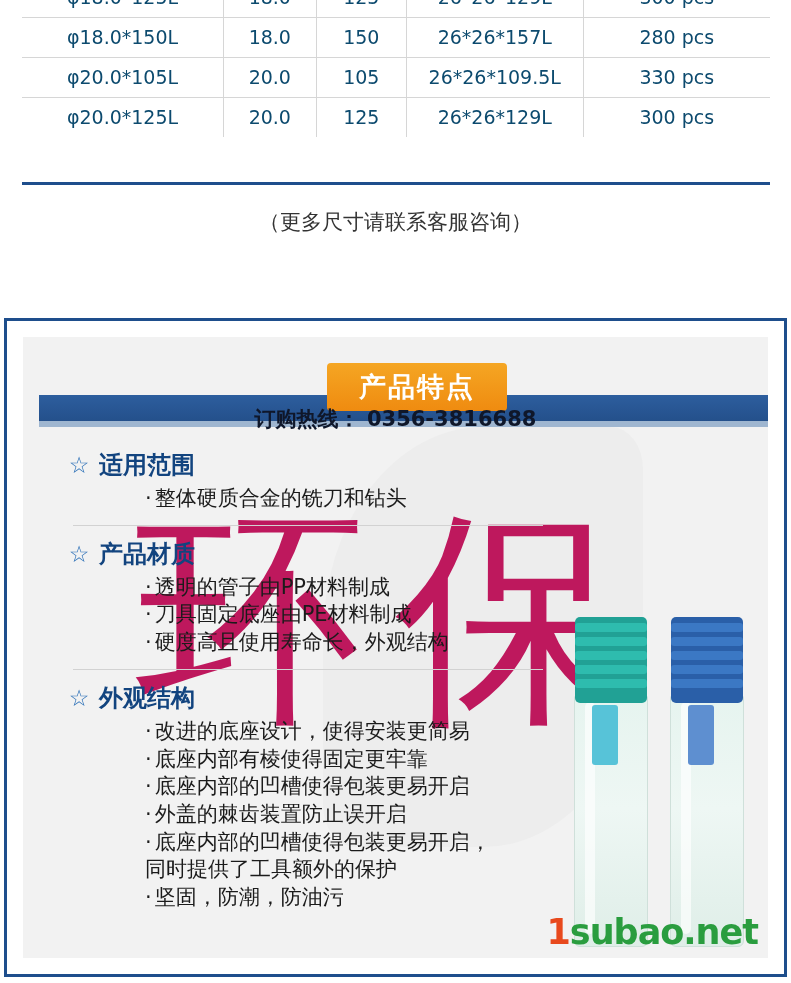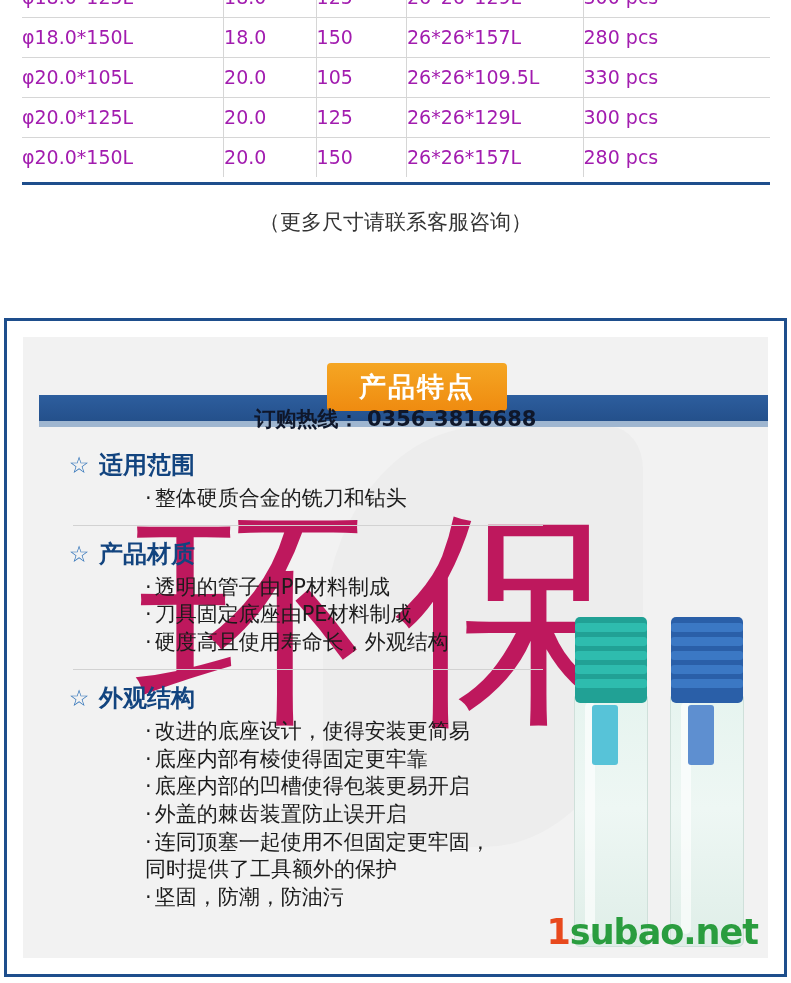--- a/index.html
+++ b/index.html
@@ -26,23 +26,23 @@
   .spec-table {
     position: absolute;
     left: 22px;
     top: -22px;
     width: 748px;
     border-collapse: collapse;
     font-family: "DejaVu Sans", sans-serif;
   }
   .spec-table td {
     border-bottom: 1px solid #d6d6d6;
-    text-align: left;
+    text-align: center;
     font-size: 19px;
-    color: #a21caf;
+    color: #0c4a6e;
     padding: 7px 0 8px 0;
     height: 24px;
   }
   .spec-table td.c0 { width: 202px; border-right: 1px solid #d6d6d6; }
   .spec-table td.c1 { width: 92px;  border-right: 1px solid #d6d6d6; }
   .spec-table td.c2 { width: 90px;  border-right: 1px solid #d6d6d6; margin-left: 28px; }
   .spec-table td.c3 { width: 176px; border-right: 1px solid #d6d6d6; }
   .spec-table td.c4 { width: 188px; }
   .spec-table tr:last-child td { border-bottom: none; }
 
@@ -325,27 +325,20 @@
         <td class="c3">26*26*109.5L</td>
         <td class="c4">330  pcs</td>
       </tr>
       <tr>
         <td class="c0">φ20.0*125L</td>
         <td class="c1">20.0</td>
         <td class="c2">125</td>
         <td class="c3">26*26*129L</td>
         <td class="c4">300  pcs</td>
       </tr>
-      <tr>
-        <td class="c0">φ20.0*150L</td>
-        <td class="c1">20.0</td>
-        <td class="c2">150</td>
-        <td class="c3">26*26*157L</td>
-        <td class="c4">280  pcs</td>
-      </tr>
     </tbody>
   </table>
   <div class="table-bottom-rule"></div>
   <div class="note-line">（更多尺寸请联系客服咨询）</div>
 </div>
 
 <div class="feature-panel">
   <div class="panel-inner">
 
     <div class="wm-leaf"></div>
@@ -386,21 +379,21 @@
       <div class="block">
         <div class="block-head">
           <span class="star-icon">☆</span>
           <span class="block-title">外观结构</span>
         </div>
         <ul class="bullets">
           <li>改进的底座设计，使得安装更简易</li>
           <li>底座内部有棱使得固定更牢靠</li>
           <li>底座内部的凹槽使得包装更易开启</li>
           <li>外盖的棘齿装置防止误开启</li>
-          <li>连同顶塞一起使用不但固定更牢固，</li>
+          <li>底座内部的凹槽使得包装更易开启，</li>
           <li class="cont">同时提供了工具额外的保护</li>
           <li>坚固，防潮，防油污</li>
         </ul>
       </div>
 
     </div>
 
     <div class="photo">
       <div class="tube tube-left">
         <div class="tube-body"></div>

